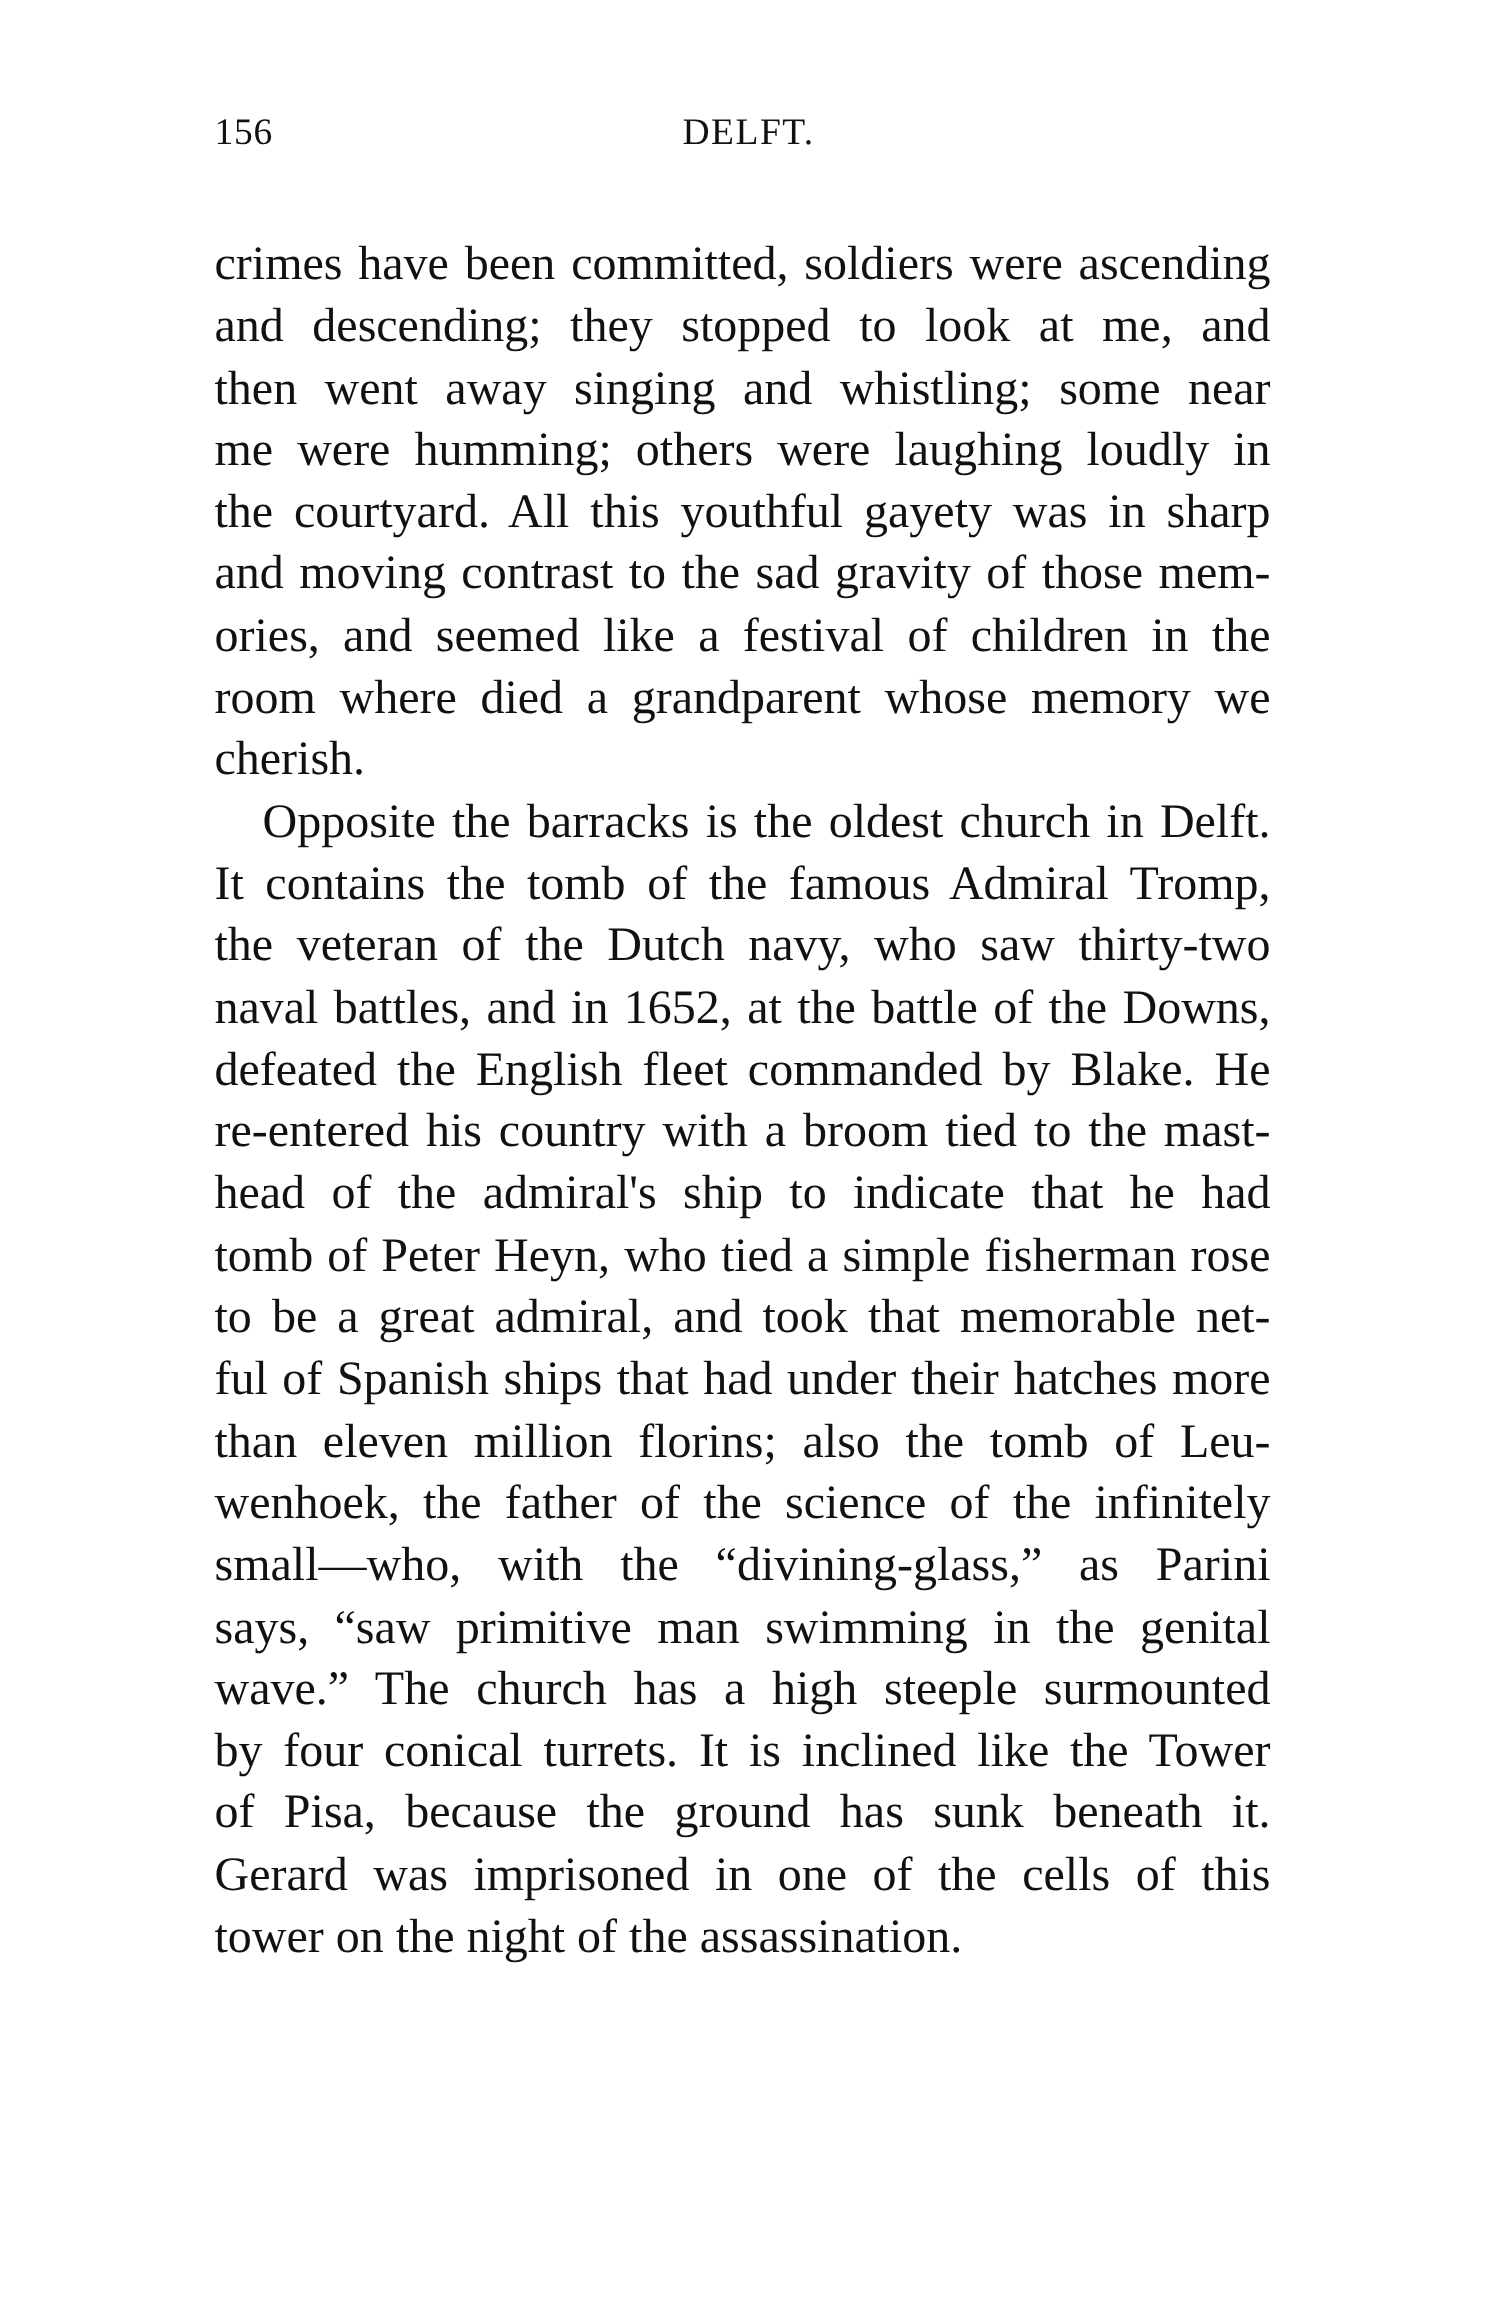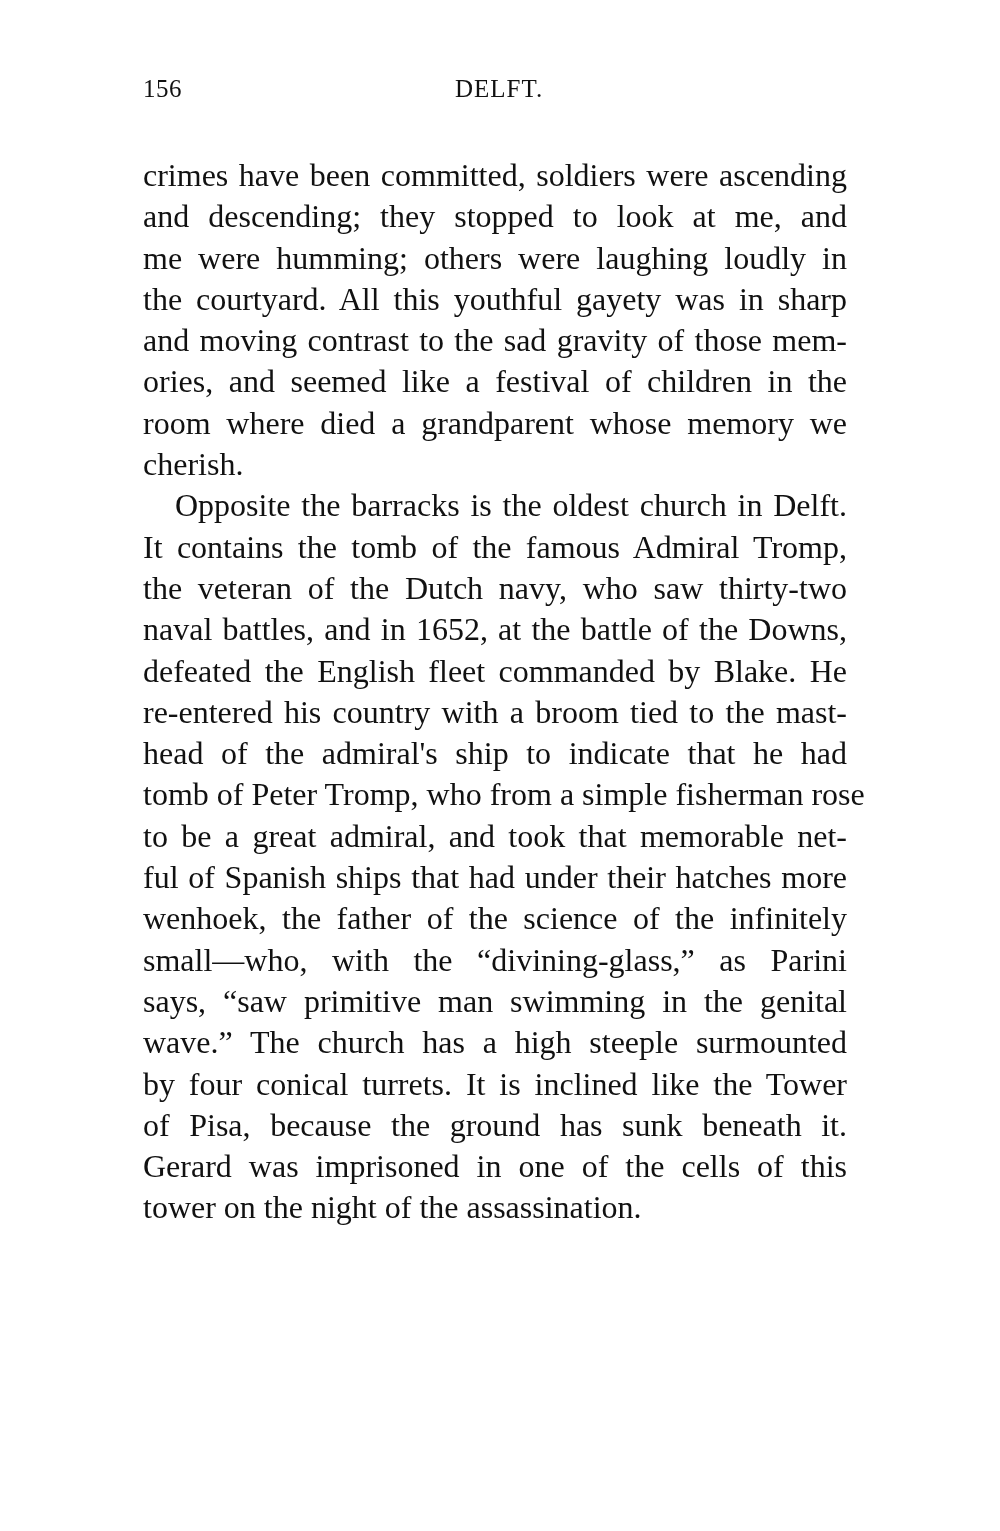--- a/index.html
+++ b/index.html
@@ -78,39 +78,41 @@
   <div class="running-head">
     <span class="page-number">156</span>
     <span class="running-title">DELFT.</span>
   </div>
 
   <div class="body-text">
 
     <div class="para">
       <span class="line">crimes have been committed, soldiers were ascending</span>
       <span class="line">and descending; they stopped to look at me, and</span>
+      <span class="line">then went away singing and whistling; some near</span>
       <span class="line">me were humming; others were laughing loudly in</span>
       <span class="line">the courtyard.  All this youthful gayety was in sharp</span>
       <span class="line">and moving contrast to the sad gravity of those mem-</span>
       <span class="line">ories, and seemed like a festival of children in the</span>
       <span class="line">room where died a grandparent whose memory we</span>
       <span class="line last">cherish.</span>
     </div>
 
     <div class="para">
       <span class="line indent">Opposite the barracks is the oldest church in Delft.</span>
       <span class="line">It contains the tomb of the famous Admiral Tromp,</span>
       <span class="line">the veteran of the Dutch navy, who saw thirty-two</span>
       <span class="line">naval battles, and in 1652, at the battle of the Downs,</span>
       <span class="line">defeated the English fleet commanded by Blake.  He</span>
       <span class="line">re-entered his country with a broom tied to the mast-</span>
       <span class="line">head of the admiral's ship to indicate that he had</span>
-      <span class="line">tomb of Peter Tromp, who from a simple fisherman rose</span>
+      <span class="line">tomb of Peter Heyn, who tied a simple fisherman rose</span>
       <span class="line">to be a great admiral, and took that memorable net-</span>
       <span class="line">ful of Spanish ships that had under their hatches more</span>
+      <span class="line">than eleven million florins; also the tomb of Leu-</span>
       <span class="line">wenhoek, the father of the science of the infinitely</span>
       <span class="line">small—who, with the “divining-glass,” as Parini</span>
       <span class="line">says, “saw primitive man swimming in the genital</span>
       <span class="line">wave.”  The church has a high steeple surmounted</span>
       <span class="line">by four conical turrets.  It is inclined like the Tower</span>
       <span class="line">of Pisa, because the ground has sunk beneath it.</span>
       <span class="line">Gerard was imprisoned in one of the cells of this</span>
       <span class="line last">tower on the night of the assassination.</span>
     </div>
 

